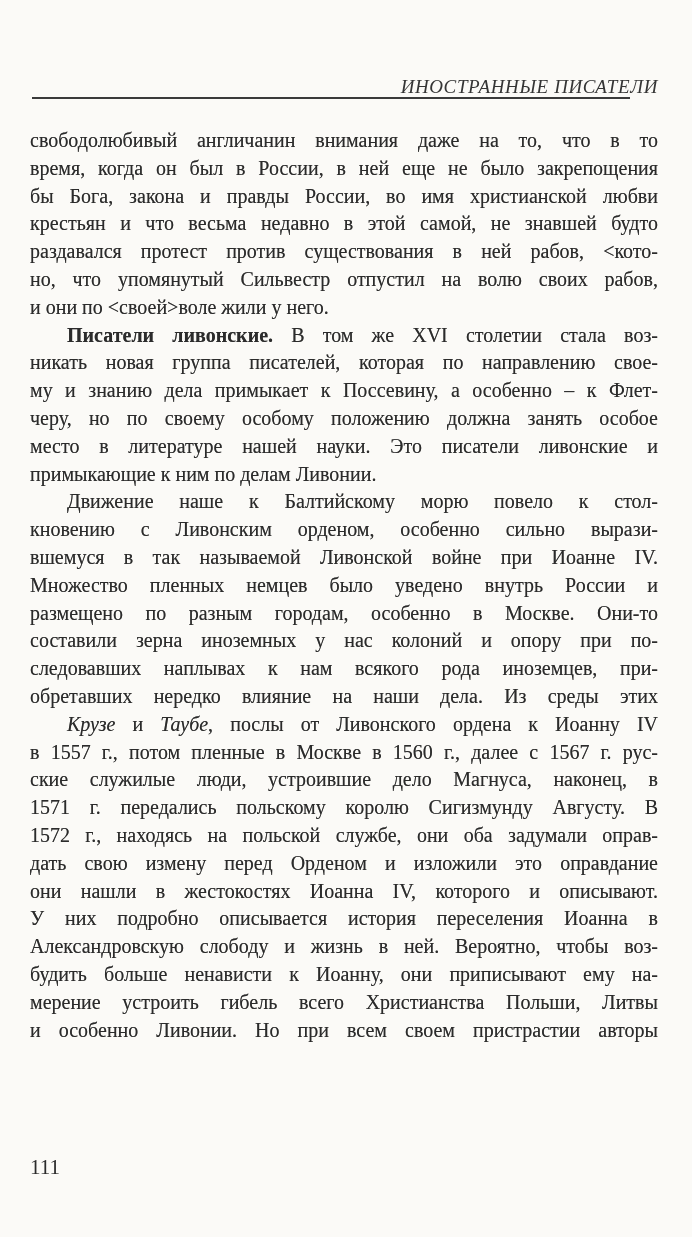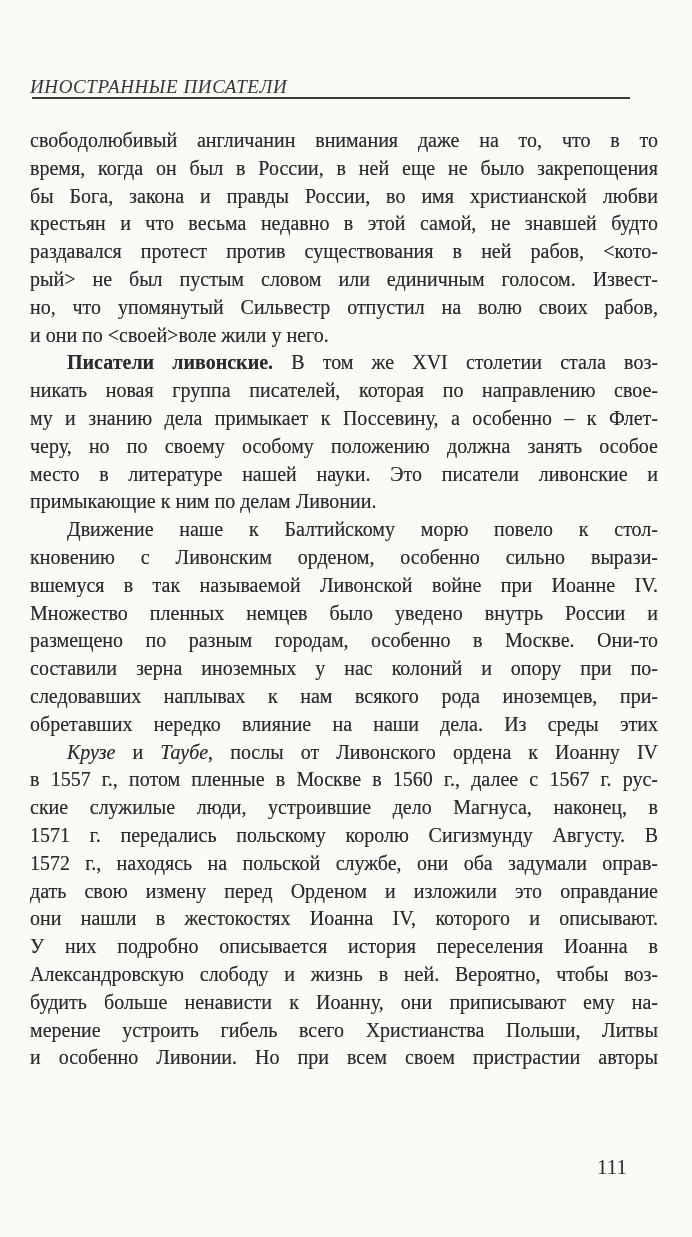--- a/index.html
+++ b/index.html
@@ -10,21 +10,21 @@
     background: #fbfaf7;
     font-family: "Liberation Serif", "DejaVu Serif", serif;
     color: #2b2b2b;
     overflow: hidden;
   }
   .header-title {
     position: absolute;
     top: 76px;
     left: 30px;
     width: 628px;
-    text-align: left;
+    text-align: right;
     font-style: italic;
     font-size: 19px;
     letter-spacing: 0.6px;
     color: #353535;
   }
   .header-rule {
     position: absolute;
     top: 97px;
     left: 32px;
     width: 598px;
@@ -48,38 +48,37 @@
   }
   .line.last { text-align-last: left; }
   .line.indent { text-indent: 37px; }
   .b { font-weight: bold; }
   .i { font-style: italic; font-family: Liberation Serif, serif; }
   .page-number {
     position: absolute;
     top: 1155px;
     left: 30px;
     width: 597px;
-    text-align: right;
+    text-align: left;
     font-size: 21px;
     color: #2b2b2b;
   }
 </style>
 </head>
 <body>
 
 <div class="page">
   <div class="header-title">ИНОСТРАННЫЕ ПИСАТЕЛИ</div>
   <div class="header-rule"></div>
   <div class="body-text">
       <div class="line"><span>свободолюбивый англичанин внимания даже на то, что в то</span></div>
       <div class="line"><span>время, когда он был в России, в ней еще не было закрепощения</span></div>
       <div class="line"><span>бы Бога, закона и правды России, во имя христианской любви</span></div>
       <div class="line"><span>крестьян и что весьма недавно в этой самой, не знавшей будто</span></div>
       <div class="line"><span>раздавался протест против существования в ней рабов, &lt;кото-</span></div>
-      <div class="line"><span>рый&gt; не был пустым словом или единичным голосом. Извест-</span></div>
       <div class="line"><span>но, что упомянутый Сильвестр отпустил на волю своих рабов,</span></div>
       <div class="line last"><span>и они по &lt;своей&gt;воле жили у него.</span></div>
       <div class="line indent"><span class="b">Писатели ливонские.</span><span> В том же XVI столетии стала воз-</span></div>
       <div class="line"><span>никать новая группа писателей, которая по направлению свое-</span></div>
       <div class="line"><span>му и знанию дела примыкает к Поссевину, а особенно – к Флет-</span></div>
       <div class="line"><span>черу, но по своему особому положению должна занять особое</span></div>
       <div class="line"><span>место в литературе нашей науки. Это писатели ливонские и</span></div>
       <div class="line last"><span>примыкающие к ним по делам Ливонии.</span></div>
       <div class="line indent"><span>Движение наше к Балтийскому морю повело к стол-</span></div>
       <div class="line"><span>кновению с Ливонским орденом, особенно сильно вырази-</span></div>

